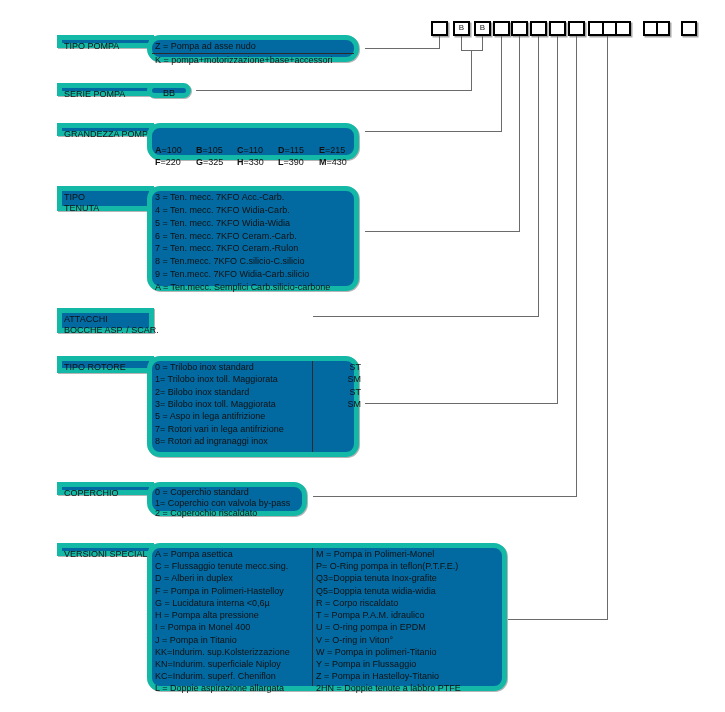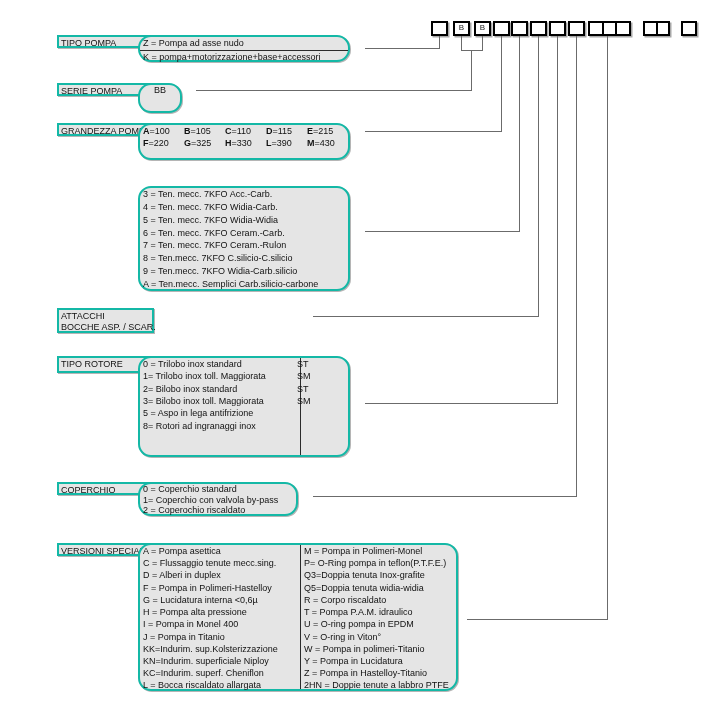--- a/index.html
+++ b/index.html
@@ -20,43 +20,43 @@
     display:flex;
   }
   .codegroup .cell{flex:1 1 0;border-left:2px solid #000;}
   .codegroup .cell:first-child{border-left:none;}
   
   .vl,.hl{position:absolute;background:#6b6b6b;}
   .vl{width:1px;}
   .hl{height:1px;}
   
   .lblbox,.valbox{
-    position:absolute;box-sizing:border-box;border:2px solid #14b8a6;background:#e5e5e5;
+    position:absolute;box-sizing:border-box;border:5px solid #14b8a6;background:#0369a1;
     box-shadow:1px 1px 0 #b5b5b5;
   }
   .lblbox{left:57px;width:97px;padding:1px 0 0 2px;}
   .lblbox div{line-height:11px;white-space:nowrap;}
-  .valbox{left:138px;border-radius:13px;}
+  .valbox{left:147px;border-radius:13px;}
   .row{padding-left:3px;white-space:nowrap;overflow:hidden;}
   
   .tp-rows .row{line-height:12px;height:12.5px;}
   .tp-rows .row:first-of-type{border-bottom:1px solid #2b2b2b;}
   
   .bbval{text-align:center;line-height:11px;}
   
   .grow{line-height:11.6px;height:11.6px;padding-left:3px;white-space:nowrap;}
   .gcell{display:inline-block;width:41px;}
   .gcell b{font-weight:bold;}
   
   .tn-rows .row{line-height:12.85px;height:12.85px;}
   
   .at-rows .row{line-height:11.5px;height:11.5px;}
   
   .rt-rows .rrow{position:relative;line-height:12.35px;height:12.35px;padding-left:3px;white-space:nowrap;}
-  .rt-rows .rtag{position:absolute;left:157px;top:0;width:52px;text-align:left;}
+  .rt-rows .rtag{position:absolute;left:157px;top:0;width:52px;text-align:right;}
   .rt-divider{position:absolute;left:160px;top:0;bottom:0;width:1px;background:#2b2b2b;}
   
   .cp-rows .row{line-height:10.6px;height:10.6px;}
   
   .vs-col{position:absolute;top:0;bottom:0;}
   .vs-col .row{line-height:12.22px;height:12.22px;}
   .vs-col1{left:0;width:160px;}
   .vs-col2{left:160px;right:0;border-left:1px solid #2b2b2b;}
 </style>
 </head>
@@ -118,36 +118,40 @@
   </div>
   <div class="valbox tp-rows" style="top:35px;width:212px;height:27px">
 
   <div class="row">Z = Pompa ad asse nudo</div>
       <div class="row">K = pompa+motorizzazione+base+accessori</div>
     </div>
 
   <div class="lblbox" style="top:83px;height:13px">
     <div>SERIE POMPA</div>
   </div>
-  <div class="valbox bbval" style="top:83px;width:44px;height:30px">
+  <div class="valbox bbval" style="top:83px;width:44px;height:15px">
     <span>BB</span>
   </div>
 
   <div class="lblbox" style="top:123px;height:13px">
     <div>GRANDEZZA POMPA</div>
   </div>
-  <div class="valbox" style="top:123px;width:212px;height:37px;padding-top:1px">
+  <div class="valbox" style="top:123px;width:212px;height:37px;padding-top:17px">
     <div class="grow">
       
     <span class="gcell"><b>A</b><span>=100</span></span><span class="gcell"><b>B</b><span>=105</span></span><span class="gcell"><b>C</b><span>=110</span></span><span class="gcell"><b>D</b><span>=115</span></span><span class="gcell"><b>E</b><span>=215</span></span></div>
     <div class="grow">
       
     <span class="gcell"><b>F</b><span>=220</span></span><span class="gcell"><b>G</b><span>=325</span></span><span class="gcell"><b>H</b><span>=330</span></span><span class="gcell"><b>L</b><span>=390</span></span><span class="gcell"><b>M</b><span>=430</span></span></div>
   </div>
 
+  <div class="lblbox" style="top:186px;height:25px">
+    <div>TIPO</div>
+    <div>TENUTA</div>
+  </div>
   <div class="valbox tn-rows" style="top:186px;width:212px;height:105px">
 
   <div class="row">3 = Ten. mecc. 7KFO Acc.-Carb.</div>
       <div class="row">4 = Ten. mecc. 7KFO Widia-Carb.</div>
       <div class="row">5 = Ten. mecc. 7KFO Widia-Widia</div>
       <div class="row">6 = Ten. mecc. 7KFO Ceram.-Carb.</div>
       <div class="row">7 = Ten. mecc. 7KFO Ceram.-Rulon</div>
       <div class="row">8 = Ten.mecc. 7KFO C.silicio-C.silicio</div>
       <div class="row">9 = Ten.mecc. 7KFO Widia-Carb.silicio</div>
       <div class="row">A = Ten.mecc. Semplici Carb.silicio-carbone</div>
@@ -183,20 +187,24 @@
       <div class="rrow">
         <span class="rtext">3= Bilobo inox toll. Maggiorata</span>
         <span class="rtag">SM</span>
       </div>
 
       <div class="rrow">
         <span class="rtext">5 = Aspo in lega antifrizione</span>
         <span class="rtag"></span>
       </div>
 
+      <div class="rrow">
+        <span class="rtext">7= Rotori vari in lega antifrizione</span>
+        <span class="rtag"></span>
+      </div>
 
       <div class="rrow">
         <span class="rtext">8= Rotori ad ingranaggi inox</span>
         <span class="rtag"></span>
       </div>
 
     </div>
 
   <div class="lblbox" style="top:482px;height:13px">
     <div>COPERCHIO</div>
@@ -204,46 +212,46 @@
   <div class="valbox cp-rows" style="top:482px;width:160px;height:34px">
 
   <div class="row">0 = Coperchio standard</div>
       <div class="row">1= Coperchio con valvola by-pass</div>
       <div class="row">2 = Coperochio riscaldato</div>
     </div>
 
   <div class="lblbox" style="top:543px;height:13px">
     <div>VERSIONI SPECIALI</div>
   </div>
-  <div class="valbox" style="top:543px;width:320px;height:148px">
+  <div class="valbox" style="top:543px;width:360px;height:148px">
     <div class="vs-col vs-col1">
 
     <div class="row">A = Pompa asettica</div>
         <div class="row">C = Flussaggio tenute mecc.sing.</div>
         <div class="row">D = Alberi in duplex</div>
         <div class="row">F = Pompa in Polimeri-Hastelloy</div>
         <div class="row">G = Lucidatura interna &lt;0,6µ</div>
         <div class="row">H = Pompa alta pressione</div>
         <div class="row">I = Pompa in Monel 400</div>
         <div class="row">J = Pompa in Titanio</div>
         <div class="row">KK=Indurim. sup.Kolsterizzazione</div>
         <div class="row">KN=Indurim. superficiale Niploy</div>
         <div class="row">KC=Indurim. superf. Cheniflon</div>
-        <div class="row">L = Bocca riscaldato allargata</div>
+        <div class="row">L = Doppie aspirazione allargata</div>
       </div>
     <div class="vs-col vs-col2">
 
     <div class="row">M = Pompa in Polimeri-Monel</div>
         <div class="row">P= O-Ring pompa in teflon(P.T.F.E.)</div>
         <div class="row">Q3=Doppia tenuta Inox-grafite</div>
         <div class="row">Q5=Doppia tenuta widia-widia</div>
         <div class="row">R = Corpo riscaldato</div>
         <div class="row">T = Pompa P.A.M. idraulico</div>
         <div class="row">U = O-ring pompa in EPDM</div>
         <div class="row">V = O-ring in Viton°</div>
         <div class="row">W = Pompa in polimeri-Titanio</div>
-        <div class="row">Y = Pompa in Lucidatura</div>
+        <div class="row">Y = Pompa in Flussaggio</div>
         <div class="row">Z = Pompa in Hastelloy-Titanio</div>
         <div class="row">2HN = Doppie tenute a labbro PTFE</div>
       </div>
   </div>
 
 </div>
 
 </body></html>

